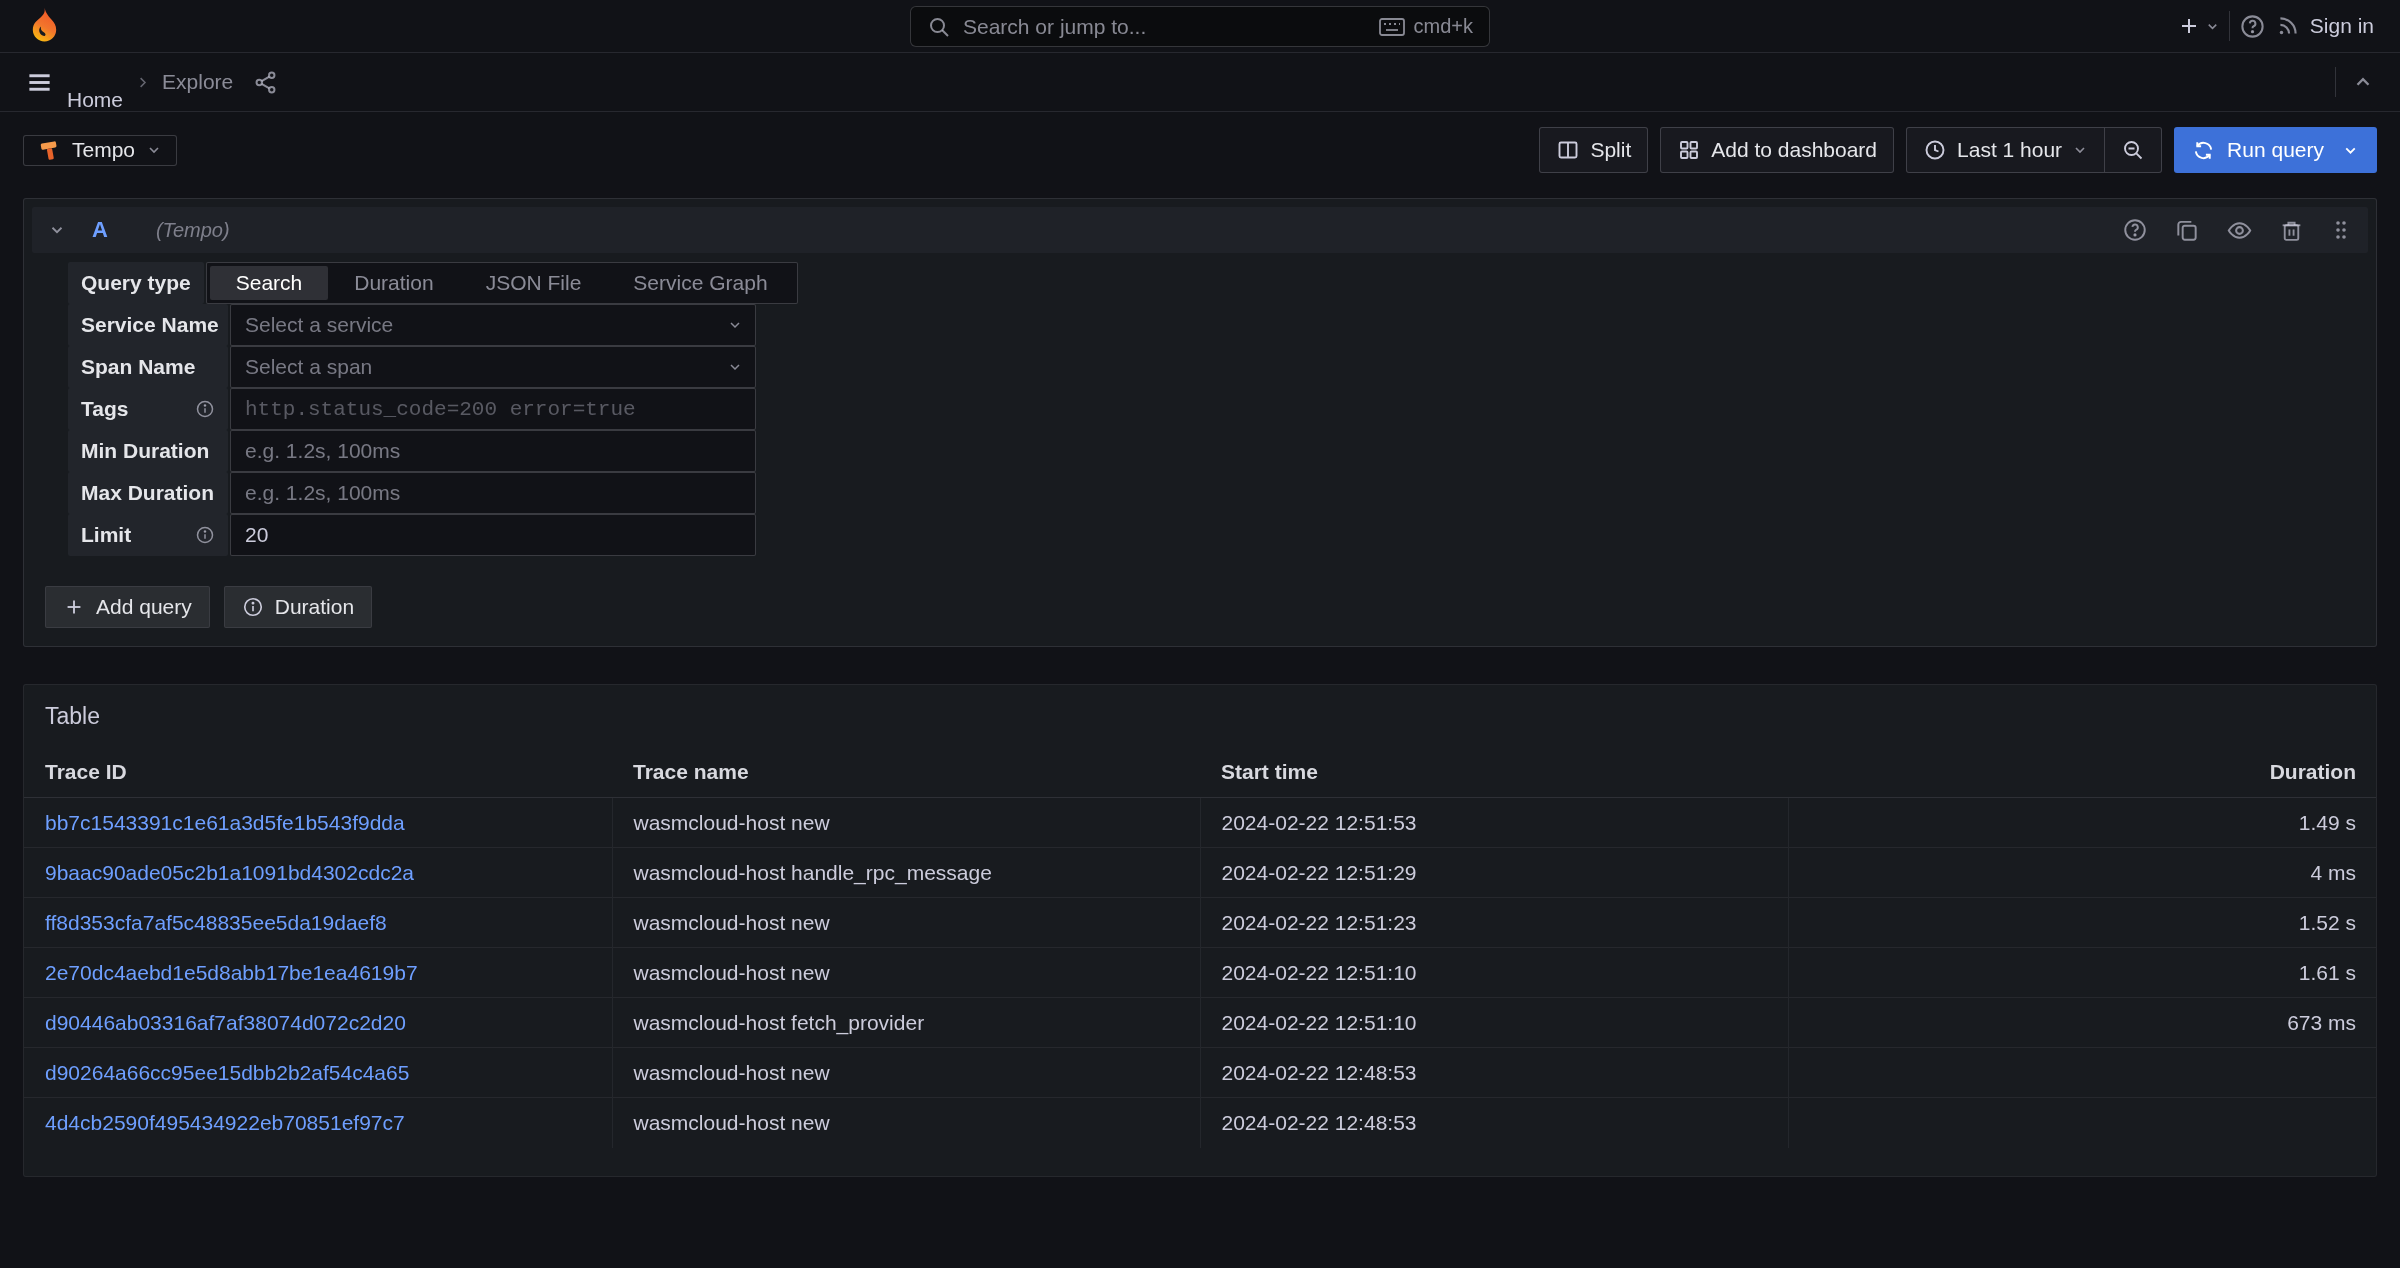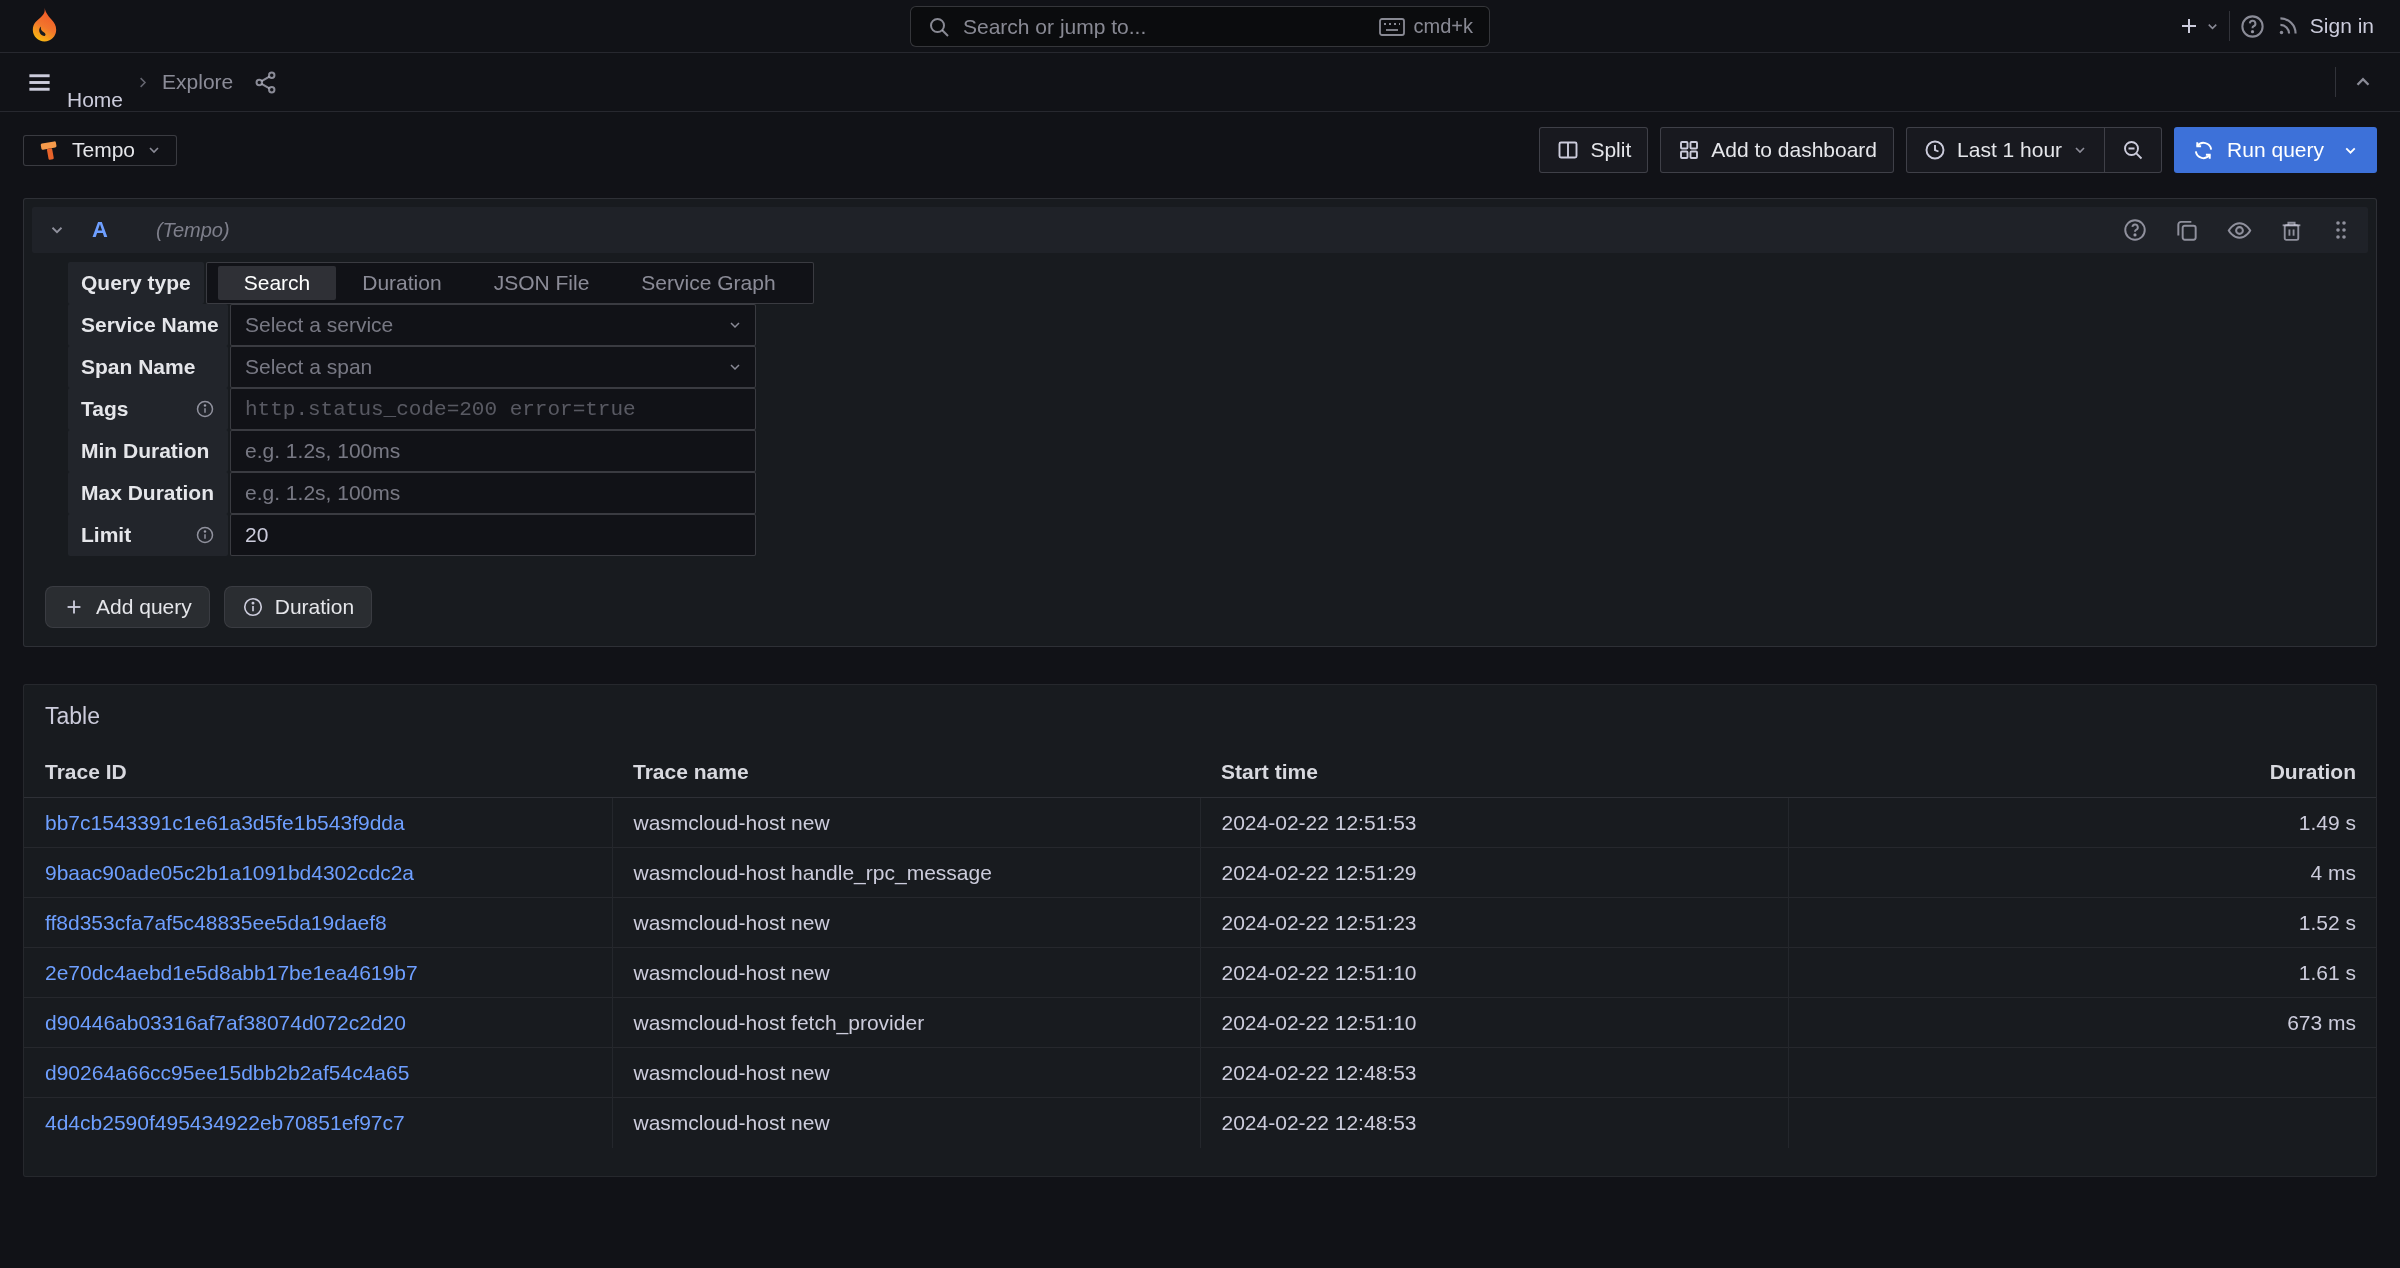--- a/index.html
+++ b/index.html
@@ -70,34 +70,34 @@
   .q-ref{color:var(--link);font-size:22px;font-weight:700;margin-left:26px;}
   .q-ds-hint{color:rgba(204,204,220,0.55);font-size:20px;font-style:italic;margin-left:48px;}
   .q-actions{margin-left:auto;display:flex;align-items:center;gap:26px;}
   .q-actions .icon{cursor:pointer;}
 
   .q-form{margin:9px 0 0 36px;display:flex;flex-direction:column;}
   .q-row{display:flex;align-items:stretch;gap:2px;height:42px;}
   .f-label{display:flex;align-items:center;justify-content:space-between;gap:10px;background:var(--secondary);
     border-radius:2px;padding:0 13px;font-size:21px;font-weight:600;color:var(--text-bright);white-space:nowrap;}
   .f-label.wide{width:160px;}
-  .tabs{display:flex;align-items:center;border:1px solid var(--border-med);background:var(--canvas);border-radius:2px;padding:11px;}
+  .tabs{display:flex;align-items:center;border:1px solid var(--border-med);background:var(--canvas);border-radius:2px;padding:3px;}
   .tab{border:none;background:transparent;color:var(--text-sec);font-size:21px;font-weight:500;padding:0 26px;height:34px;border-radius:2px;cursor:pointer;font-family:inherit;}
   .tab.active{background:rgba(204,204,220,0.16);color:#ffffff;}
   .f-input{width:526px;background:var(--canvas);border:1px solid var(--border-med);border-radius:2px;
     display:flex;align-items:center;padding:0 14px;font-size:21px;color:var(--text);position:relative;}
   .f-input .ph{color:rgba(204,204,220,0.55);}
   .f-input .sel-chev{position:absolute;right:12px;}
   input.f-input{font-family:inherit;outline:none;}
   input.f-input::placeholder{color:rgba(204,204,220,0.55);}
   input.f-input.mono{font-family:"Liberation Mono","DejaVu Sans Mono",monospace;}
   input.f-input.mono::placeholder{color:rgba(204,204,220,0.38);}
   .q-footer{margin:30px 0 0 13px;display:flex;gap:14px;}
   .sec-btn{display:flex;align-items:center;gap:11px;height:42px;padding:0 17px;background:rgba(204,204,220,0.10);
-    border:1px solid rgba(204,204,220,0.10);border-radius:8px;color:var(--text-bright);font-size:21px;font-weight:500;cursor:pointer;font-family:inherit;}
+    border:1px solid rgba(204,204,220,0.10);border-radius:2px;color:var(--text-bright);font-size:21px;font-weight:500;cursor:pointer;font-family:inherit;}
 
   
   .table-panel{margin-top:37px;height:493px;background:var(--panel);border:1px solid var(--border-faint);border-radius:3px;padding:18px 0 0;}
   .tp-title{font-size:23px;font-weight:500;color:var(--text);padding-left:21px;}
   table.traces{width:100%;border-collapse:collapse;table-layout:fixed;margin-top:21px;}
   .traces th{font-size:21px;font-weight:600;color:#d8d9df;text-align:left;padding:9px 20px 13px 21px;border-bottom:1px solid rgba(204,204,220,0.12);}
   .traces th:last-child{text-align:right;}
   .traces td{height:50px;font-size:21px;color:var(--text);padding:0 20px 0 21px;white-space:nowrap;overflow:hidden;}
   .traces tbody tr + tr td{border-top:1px solid var(--border-faint);}
   .traces tbody td + td{border-left:1px solid rgba(204,204,220,0.07);}

